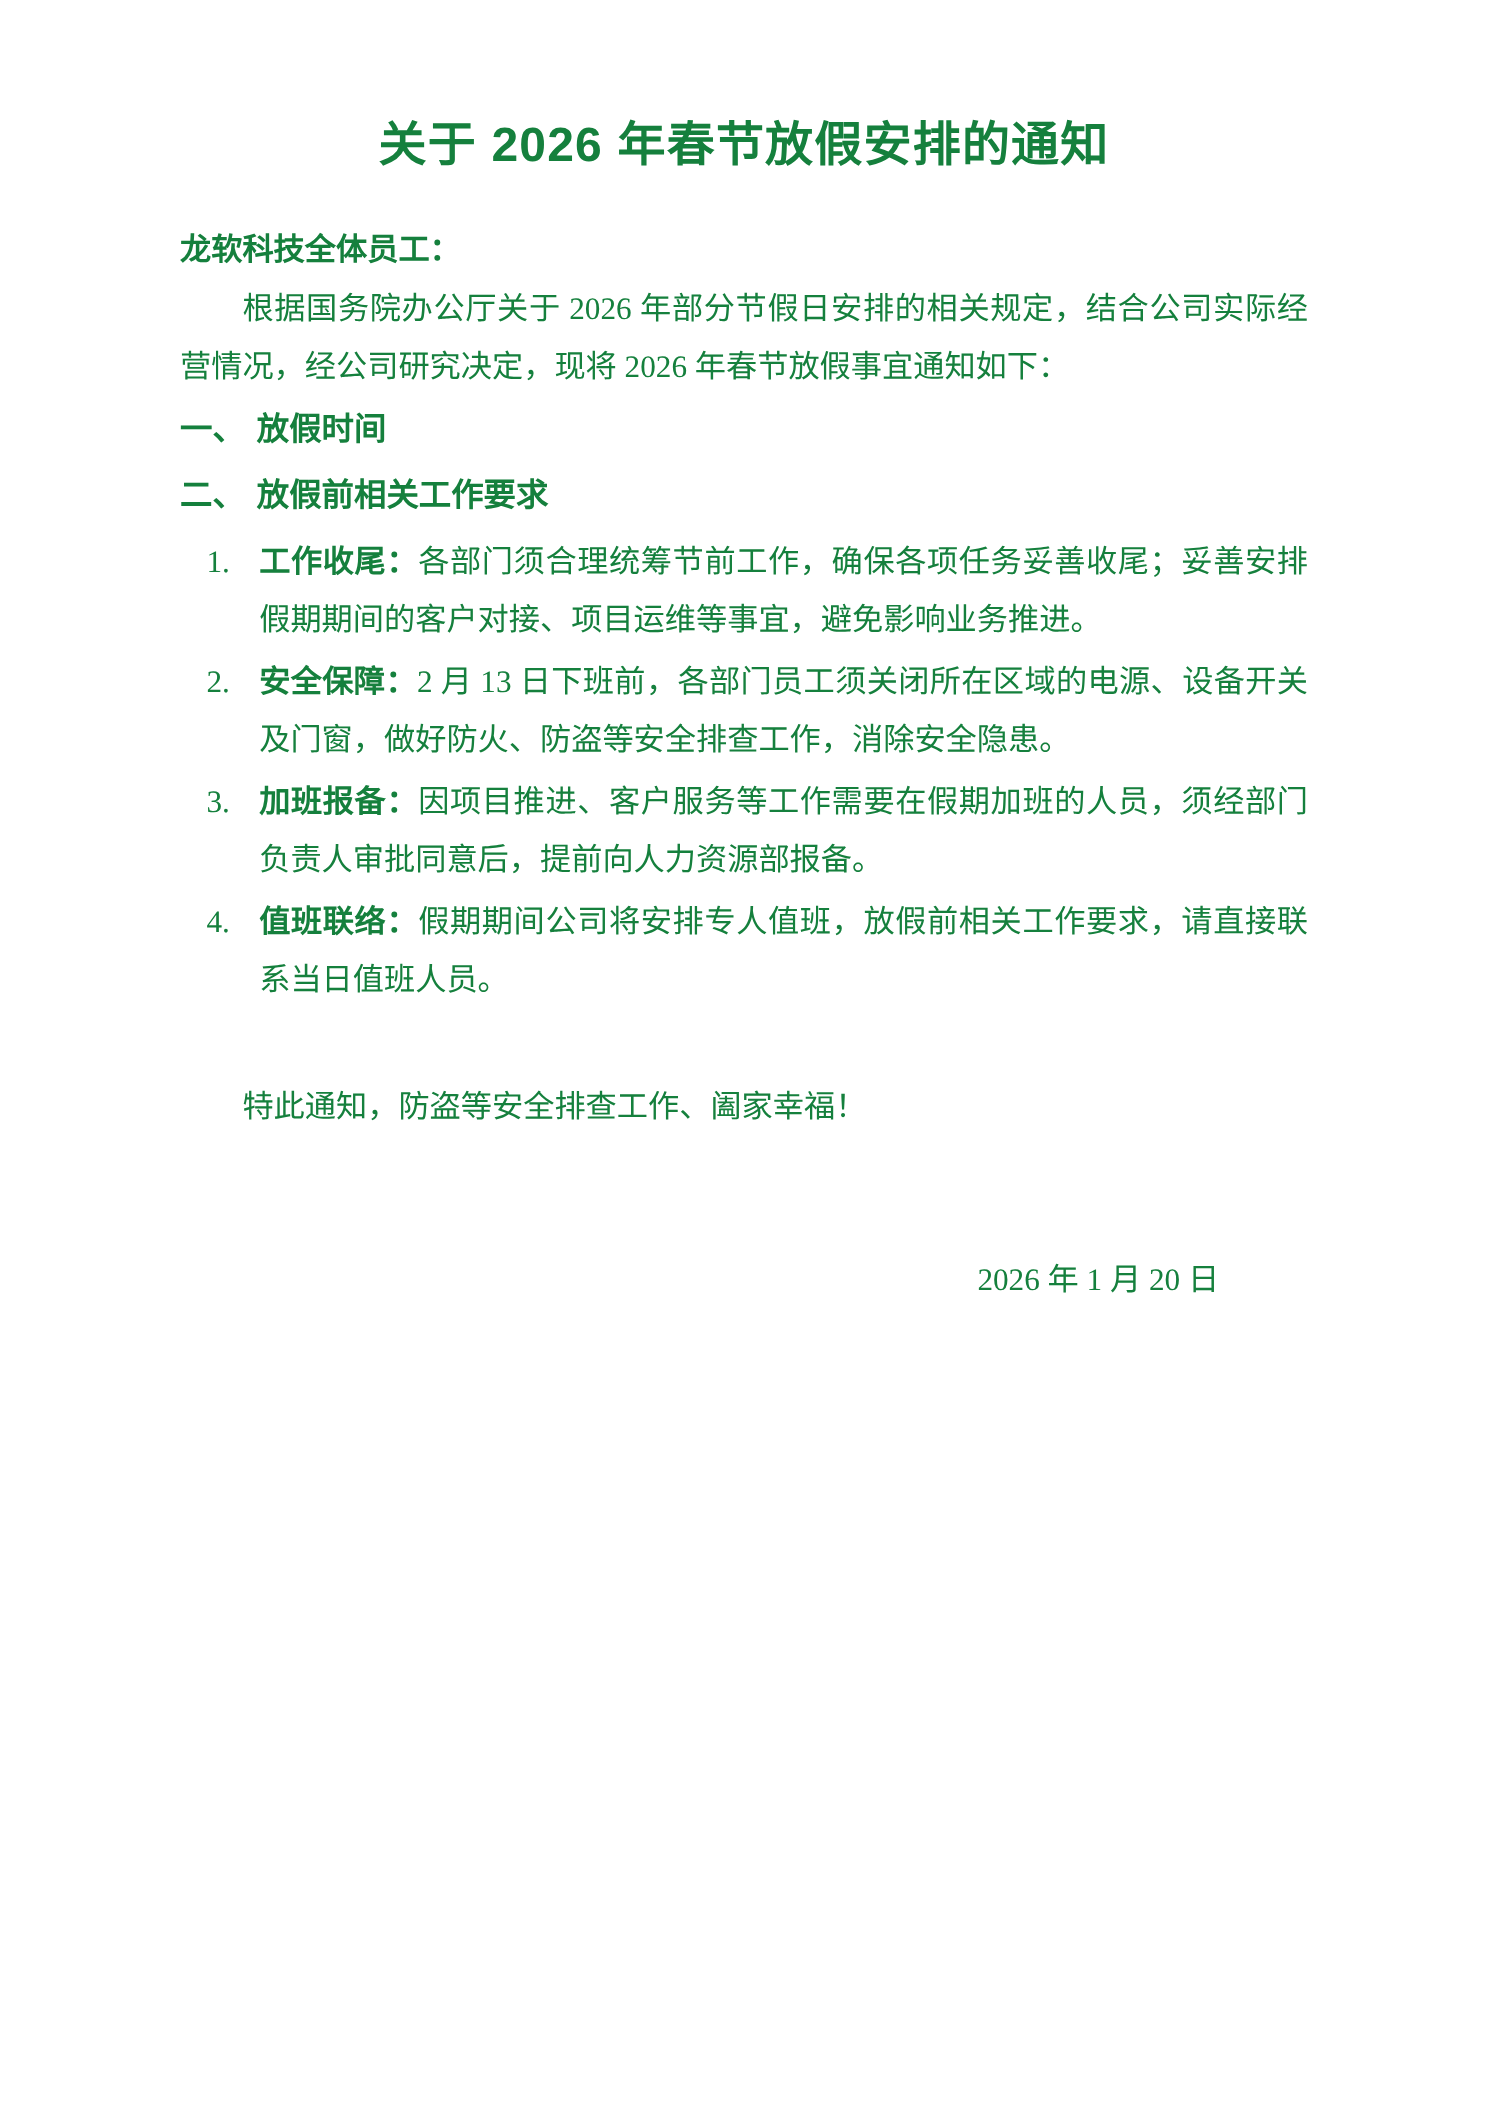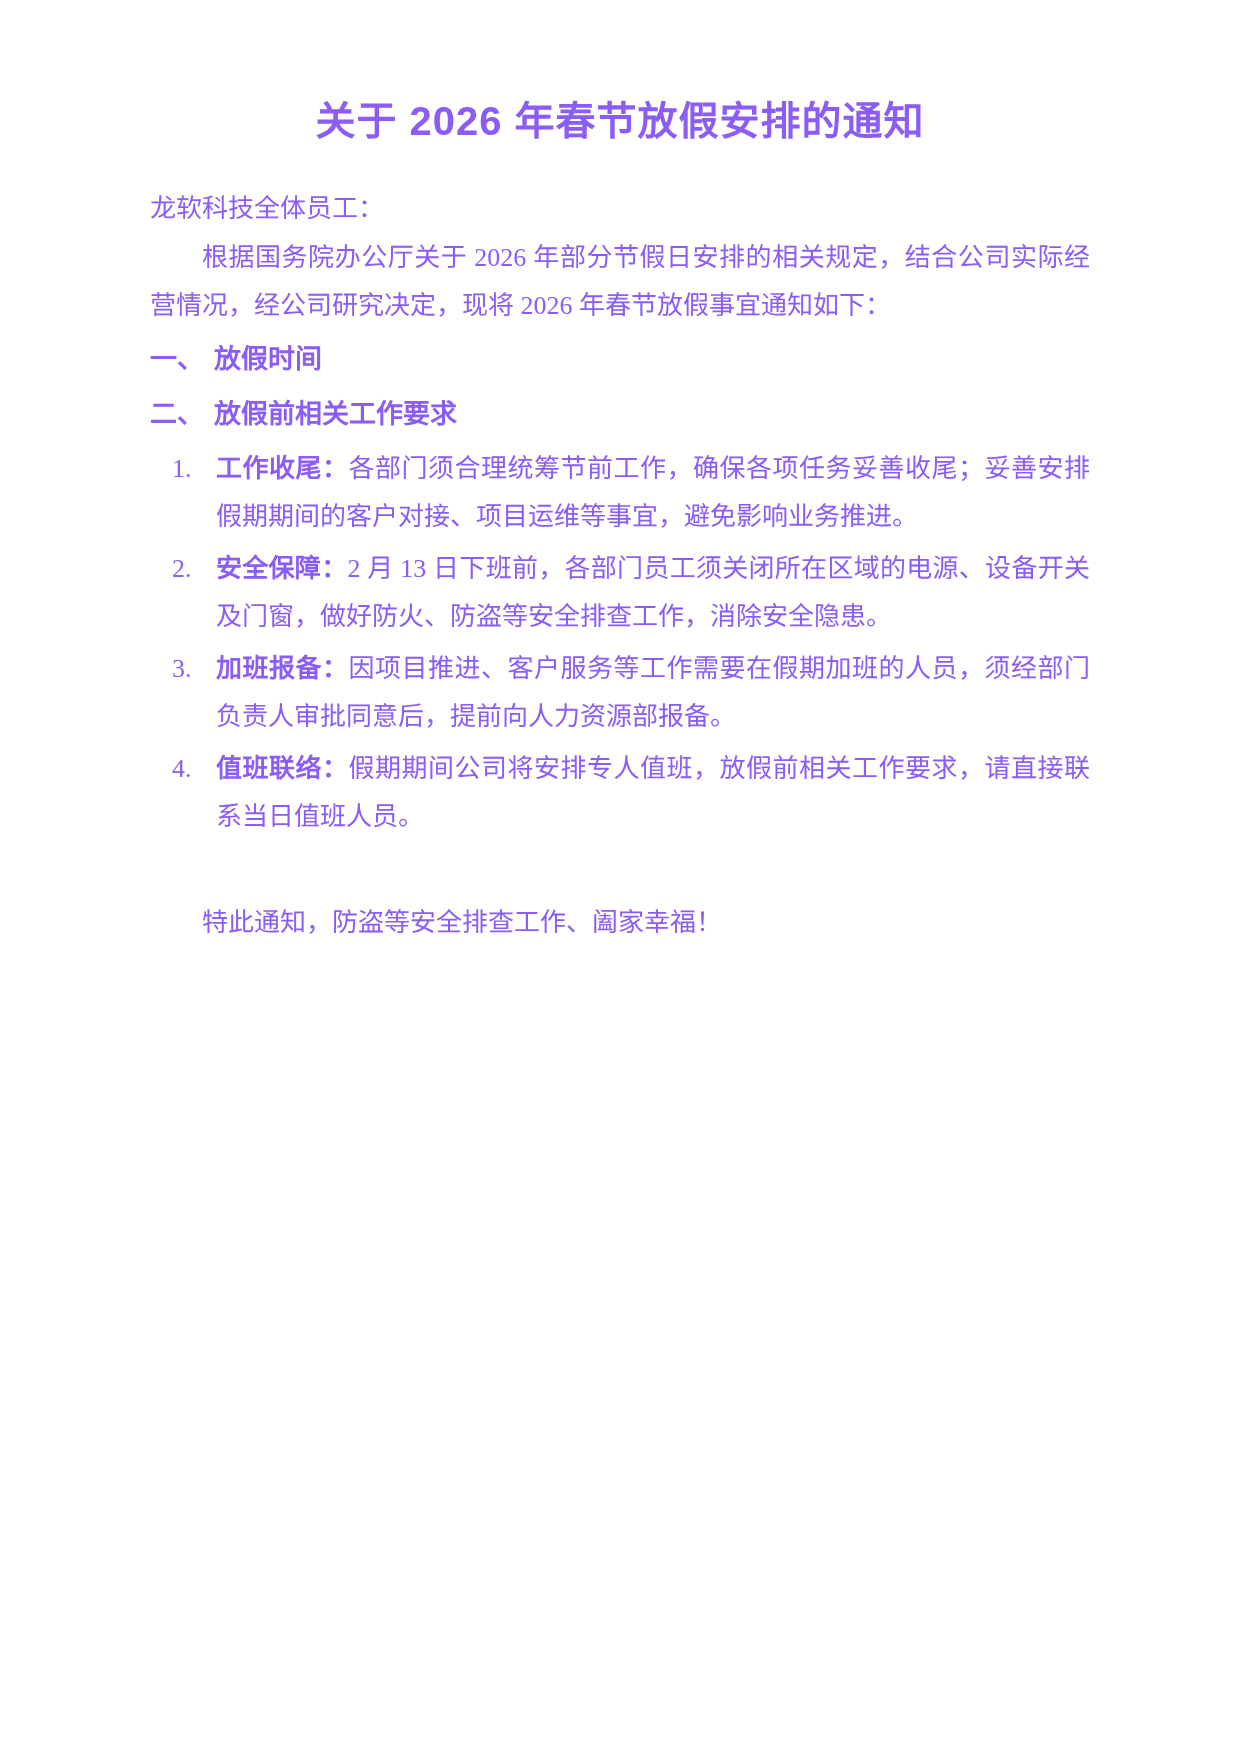--- a/index.html
+++ b/index.html
@@ -9,36 +9,36 @@
   }
   .page {
     position: relative;
     width: 1240px;
     height: 1753px;
     background: #ffffff;
     margin: 0 auto;
     box-sizing: border-box;
     padding: 95px 150px 52px 150px;
     font-family: "Liberation Serif", "DejaVu Serif", serif;
-    color: #8b5cf6;
+    color: #15803d;
   }
 
   .doc-title {
     text-align: center;
     font-family: "Liberation Sans", "DejaVu Sans", sans-serif;
     font-weight: bold;
     font-size: 40px;
     letter-spacing: 1px;
     line-height: 1.3;
     margin: 0 0 42px 0;
   }
 
   .salutation {
     font-family: "Liberation Sans", "DejaVu Sans", sans-serif;
-    font-weight: normal;
+    font-weight: bold;
     font-size: 26px;
     line-height: 1.5;
     margin: 0 0 6px 0;
   }
 
   .para {
     font-size: 26px;
     line-height: 1.85;
     margin: 0 0 2px 0;
     text-align: justify;
@@ -143,15 +143,16 @@
       <span class="marker">3.</span><span class="lead">加班报备：</span><span>因项目推进、客户服务等工作需要在假期加班的人员，须经部门负责人审批同意后，提前向人力资源部报备。</span>
     </li>
     <li>
       <span class="marker">4.</span><span class="lead">值班联络：</span><span>假期期间公司将安排专人值班，放假前相关工作要求，请直接联系当日值班人员。</span>
     </li>
   </ol>
 
   <p class="closing">特此通知，防盗等安全排查工作、阖家幸福！</p>
 
   <div class="signature">
+    <div class="date">2026 年 1 月 20 日</div>
   </div>
 
 </div>
 
 </body></html>

